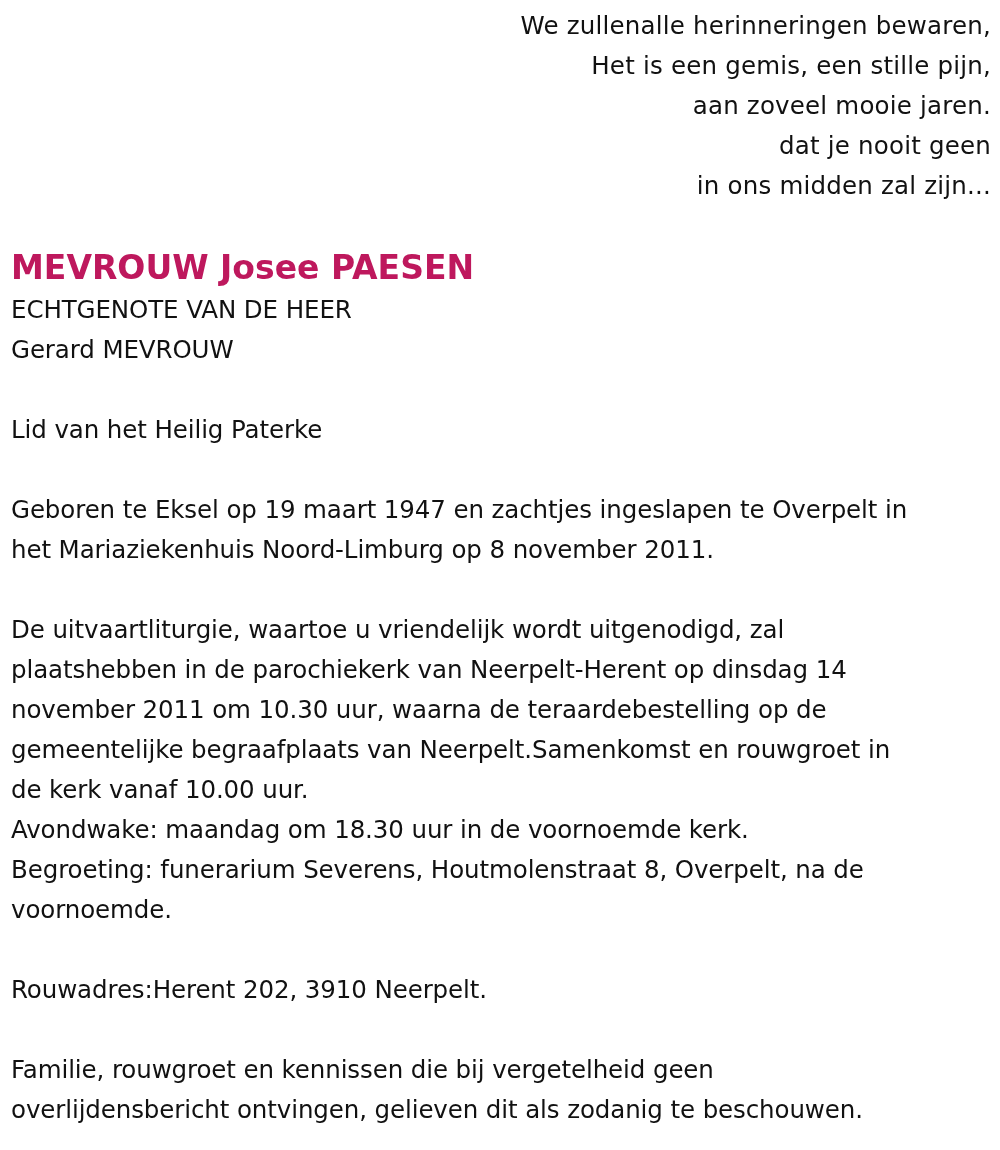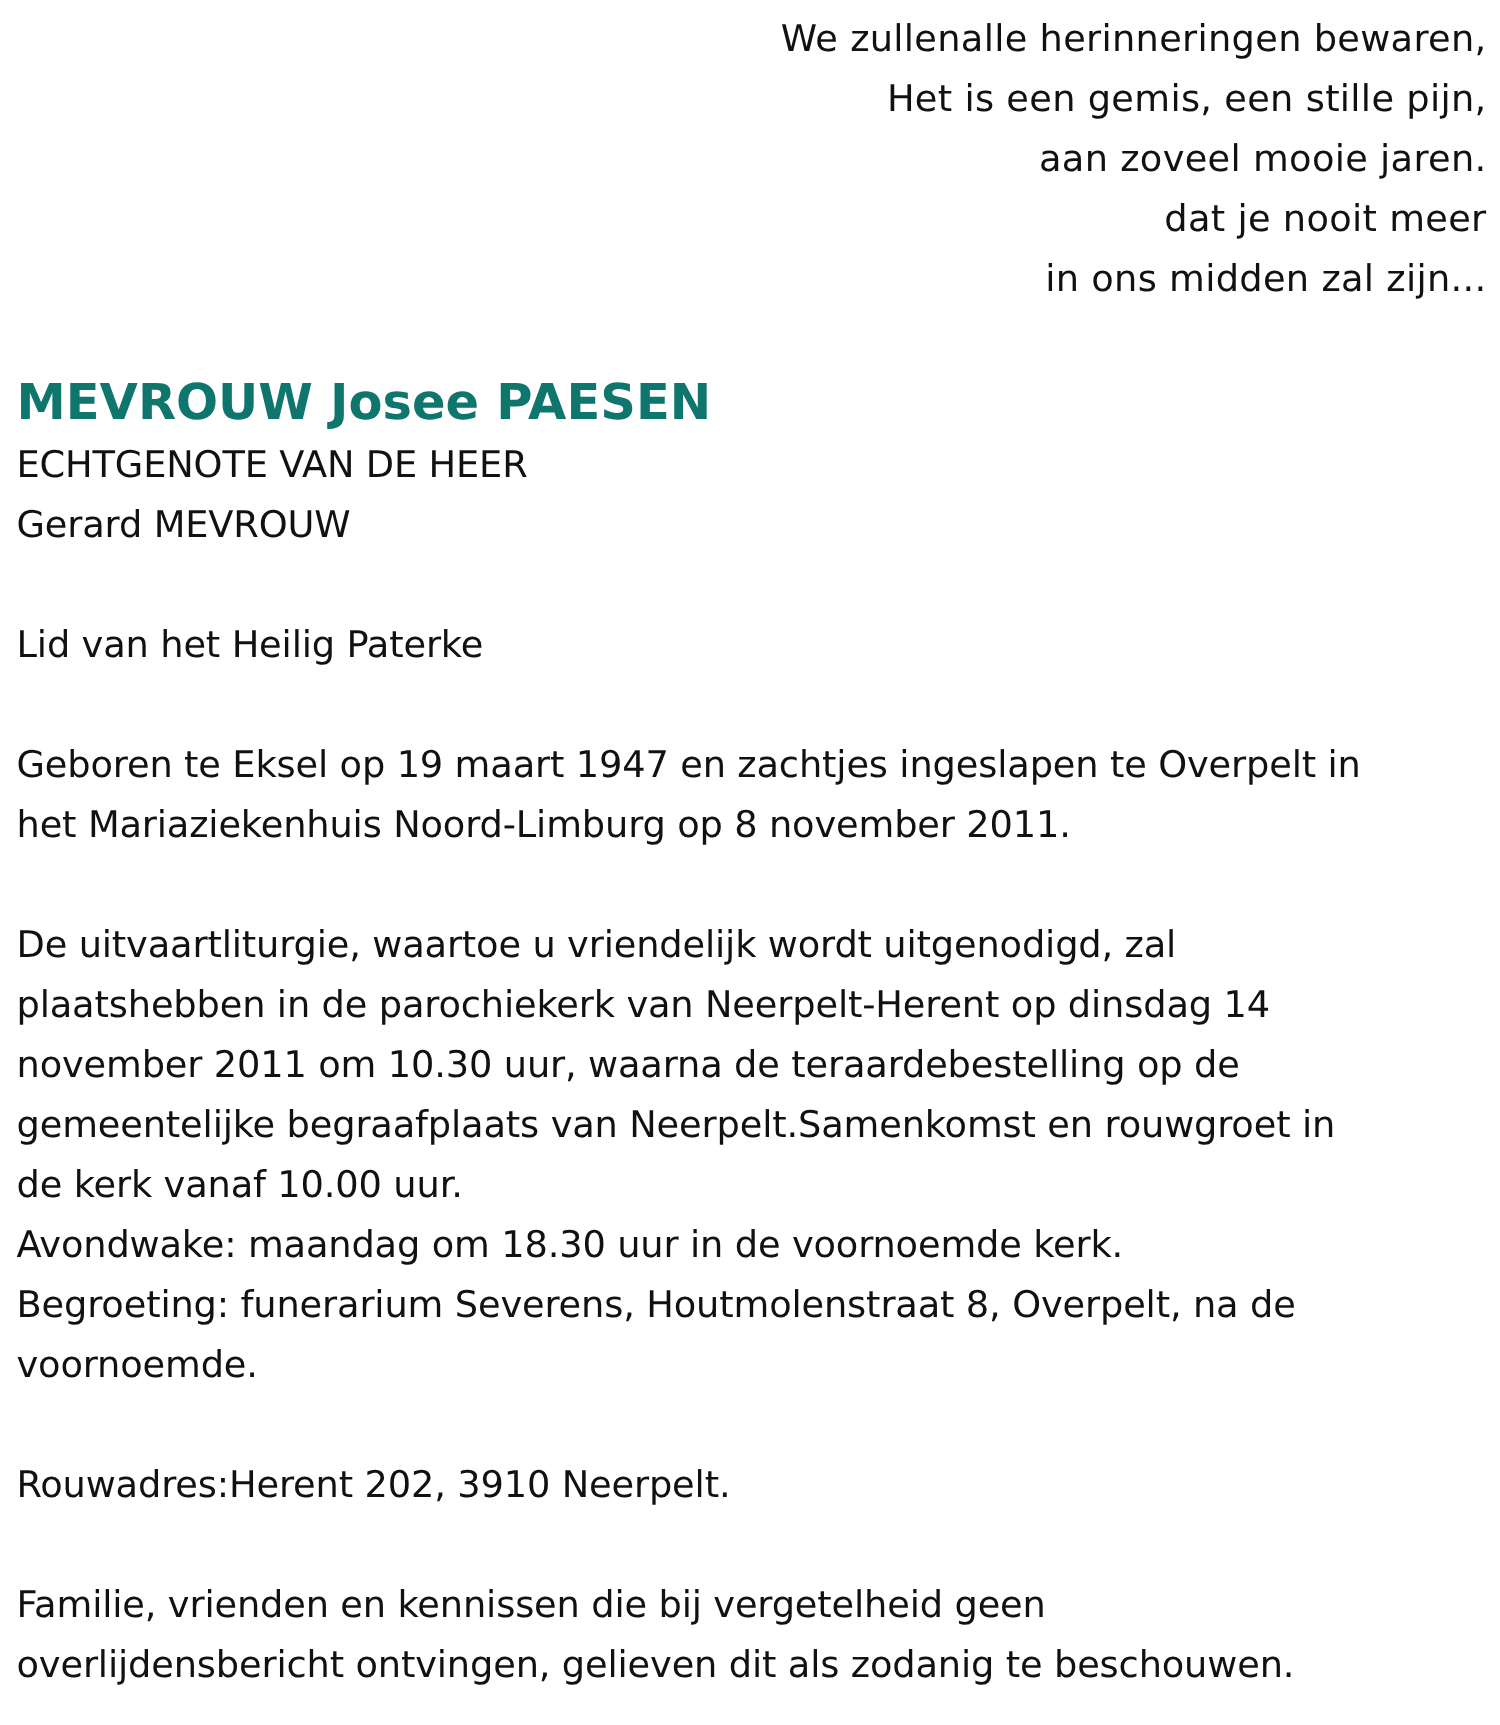--- a/index.html
+++ b/index.html
@@ -35,34 +35,34 @@
     }
     .title {
       display: block;
       font-weight: bold;
       font-size: 33px;
       line-height: 44px;
       height: 44px;
       margin-top: 2px;
       margin-bottom: 0px;
       white-space: nowrap;
-      color: #0f766e;
+      color: #be185d;
     }
     .poem .line { letter-spacing: 0.2px; text-align: right; }
   </style>
 </head>
 <body>
 
 <div class="page">
 
   <div class="poem">
     <span class="line">We zullenalle herinneringen bewaren,</span>
     <span class="line">Het is een gemis, een stille pijn,</span>
     <span class="line">aan zoveel mooie jaren.</span>
-    <span class="line">dat je nooit meer</span>
+    <span class="line">dat je nooit geen</span>
     <span class="line">in ons midden zal zijn...</span>
   </div>
 
   <span class="gap"></span>
 
   <h1 class="title" style="margin:0;">MEVROUW Josee PAESEN</h1>
   <span class="line">ECHTGENOTE VAN DE HEER</span>
   <span class="line">Gerard MEVROUW</span>
 
   <span class="gap"></span>
@@ -89,17 +89,17 @@
     <span class="line">voornoemde.</span>
   </div>
 
   <span class="gap"></span>
 
   <span class="line">Rouwadres:Herent 202, 3910 Neerpelt.</span>
 
   <span class="gap"></span>
 
   <div>
-    <span class="line">Familie, vrienden en kennissen die bij vergetelheid geen</span>
+    <span class="line">Familie, rouwgroet en kennissen die bij vergetelheid geen</span>
     <span class="line">overlijdensbericht ontvingen, gelieven dit als zodanig te beschouwen.</span>
   </div>
 
 </div>
 
 </body></html>

